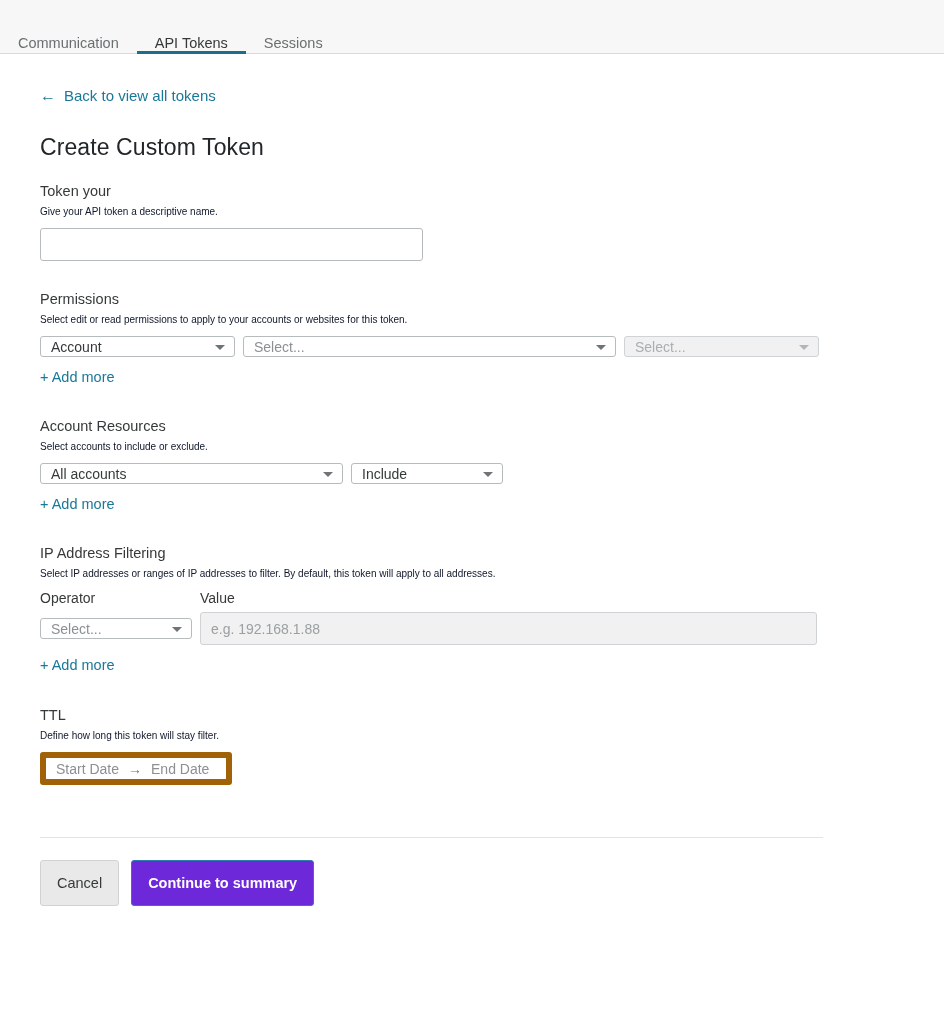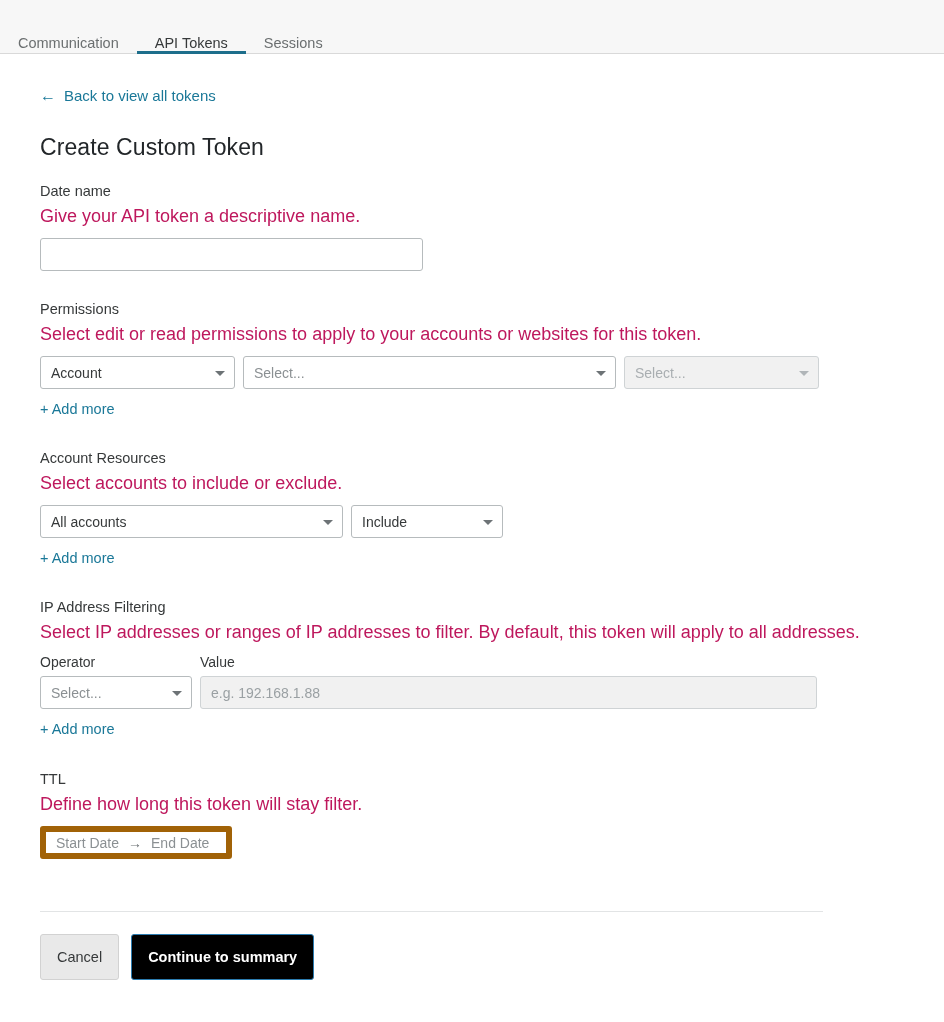--- a/index.html
+++ b/index.html
@@ -63,22 +63,22 @@
     letter-spacing: .1px;
   }
 
   .section { margin-top: 22px; }
   .section-label {
     font-size: 14.5px;
     color: #36393a;
     margin-bottom: 7px;
   }
   .section-help {
-    font-size: 18px;
-    color: #be185d;
+    font-size: 10px;
+    color: #0f172a;
     margin-bottom: 11px;
   }
 
   
   .text-input {
     width: 383px;
     height: 33px;
     border: 1px solid #b6bbbd;
     border-radius: 3px;
     background: #fff;
@@ -86,21 +86,21 @@
     font-size: 14px;
     font-family: "Liberation Sans", sans-serif;
     color: #36393a;
     outline: none;
   }
 
   .row { display: flex; align-items: center; gap: 8px; }
 
   .select {
     position: relative;
-    height: 33px;
+    height: 21px;
     border: 1px solid #b6bbbd;
     border-radius: 3px;
     background: #fff;
     display: flex;
     align-items: center;
     padding: 0 28px 0 10px;
     font-size: 14px;
     color: #36393a;
     cursor: pointer;
     user-select: none;
@@ -200,21 +200,21 @@
     font-family: "Liberation Sans", sans-serif;
     display: inline-flex;
     align-items: center;
   }
   .btn-cancel {
     background: #e9e9e9;
     border-color: #d2d2d2;
     color: #36393a;
   }
   .btn-primary {
-    background: #000000;
+    background: #6d28d9;
     color: #fff;
     font-weight: bold;
     border-color: #2c7cb0;
   }
 </style>
 </head>
 <body>
 
 <div class="tabbar">
   <div class="tab">
@@ -231,21 +231,21 @@
 <div class="page">
 
   <div class="back-link">
     <span class="back-arrow">←</span>
     <span>Back to view all tokens</span>
   </div>
 
   <h1 class="page-title">Create Custom Token</h1>
 
   <div class="section">
-    <div class="section-label">Date name</div>
+    <div class="section-label">Token your</div>
     <div class="section-help">Give your API token a descriptive name.</div>
     <input class="text-input" type="text" placeholder="" style="">
   </div>
 
   <div class="section" style="margin-top:30px;">
     <div class="section-label">Permissions</div>
     <div class="section-help">Select edit or read permissions to apply to your accounts or websites for this token.</div>
     <div class="row">
       <div class="select w-account">
         <span>Account</span>

